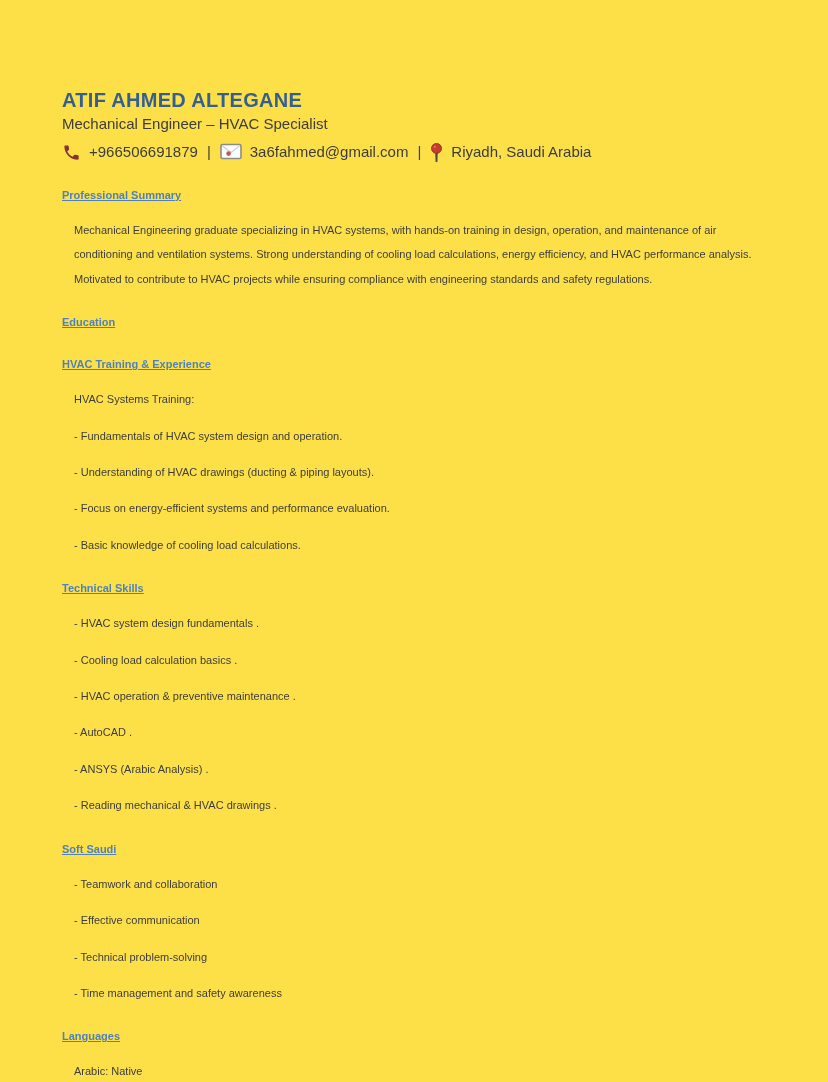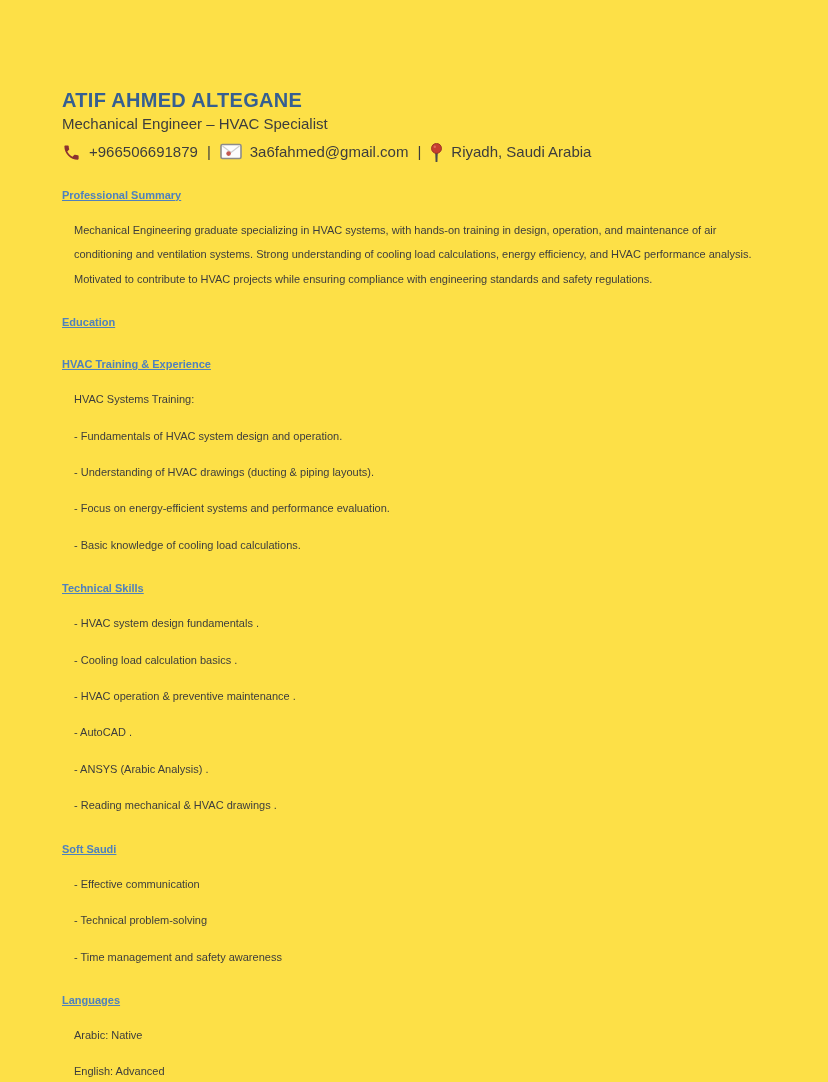--- a/index.html
+++ b/index.html
@@ -113,20 +113,21 @@
     <p class="line">- HVAC system design fundamentals .</p>
     <p class="line">- Cooling load calculation basics .</p>
     <p class="line">- HVAC operation &amp; preventive maintenance .</p>
     <p class="line">- AutoCAD .</p>
     <p class="line">- ANSYS (Arabic Analysis) .</p>
     <p class="line">- Reading mechanical &amp; HVAC drawings .</p>
   </section>
 
   <section>
     <h2 class="sec-heading">Soft Saudi</h2>
+    <p class="line">- Teamwork and collaboration</p>
     <p class="line">- Effective communication</p>
     <p class="line">- Technical problem-solving</p>
     <p class="line">- Time management and safety awareness</p>
   </section>
 
   <section>
     <h2 class="sec-heading">Languages</h2>
     <p class="line">Arabic: Native</p>
     <p class="line">English: Advanced</p>
   </section>

